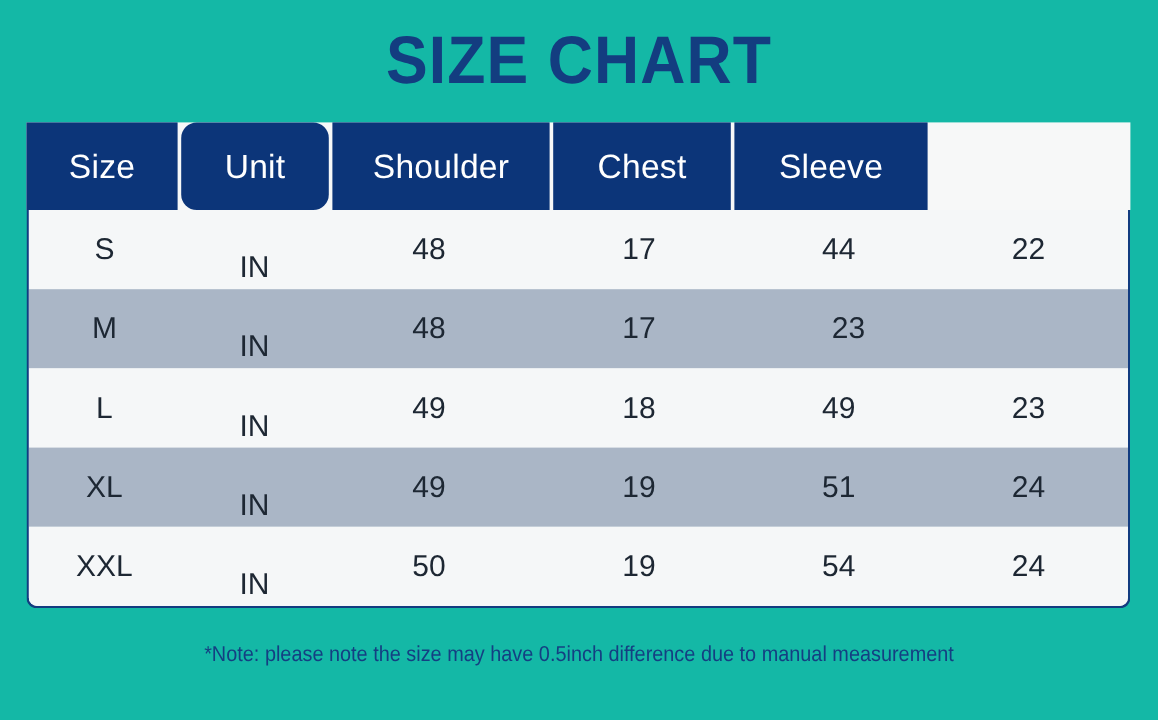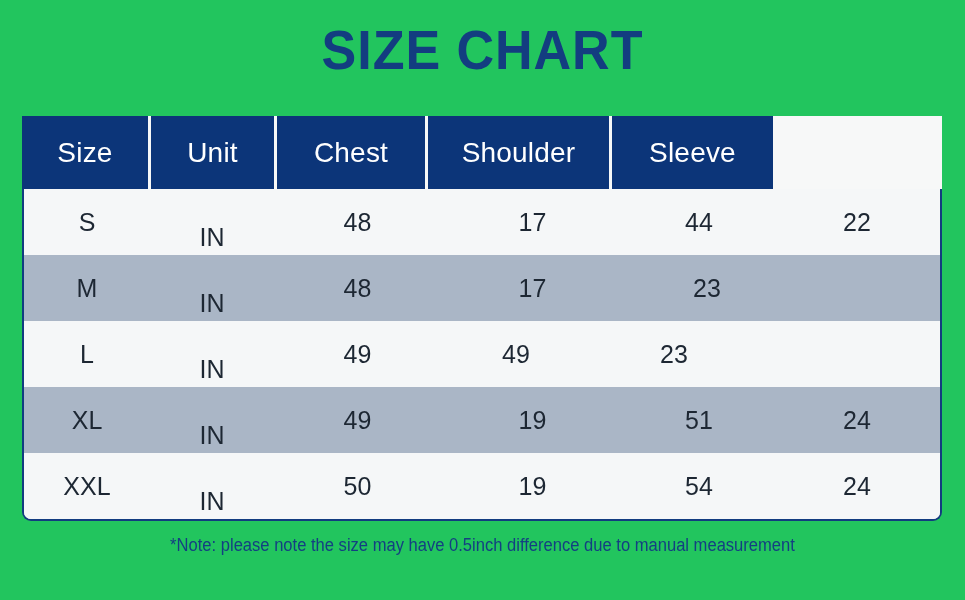--- a/index.html
+++ b/index.html
@@ -13,21 +13,21 @@
     background: #f7f8f8;
     font-family: "Liberation Sans", sans-serif;
     overflow: hidden;
     position: relative;
   }
 
   .page {
     position: relative;
     width: 965px;
     height: 600px;
-    background: #22c55e;
+    background: #14b8a6;
   }
 
   
   .title {
     position: absolute;
     left: 0;
     top: 17px;
     width: 965px;
     text-align: center;
     font-family: "Liberation Sans Narrow", "Liberation Sans", sans-serif;
@@ -38,21 +38,21 @@
     letter-spacing: 1px;
     transform: scaleX(0.93);
     transform-origin: center center;
     white-space: nowrap;
   }
 
   
   .table-wrap {
     position: absolute;
     left: 22px;
-    top: 116px;
+    top: 102px;
     width: 920px;
   }
 
   
   .thead {
     display: flex;
     height: 73px;
     background: #f7f8f8;
     gap: 3px;
   }
@@ -92,21 +92,21 @@
     align-items: center;
     justify-content: center;
     font-size: 25px;
     line-height: 1;
     color: #1d2733;
     box-sizing: border-box;
   }
 
   
   .c0 { width: 126px; flex: 0 0 126px; }
-  .c1 { width: 126px; flex: 0 0 126px; }
+  .c1 { width: 126px; flex: 0 0 126px; border-radius: 13px; }
   .c2 { width: 166px; flex: 0 0 166px; }
   .c3 { width: 184px; flex: 0 0 184px; }
   .c4 { width: 151px; flex: 0 0 151px; }
   .c5 { width: 161px; flex: 0 0 161px; }
 
   .thead .c0 { flex: 0 0 126px; }
   .thead .c1 { flex: 0 0 123px; }
   .thead .c2 { flex: 0 0 166px; }
   .thead .c3 { flex: 0 0 181px; }
   .thead .c4 { flex: 0 0 148px; }
@@ -141,22 +141,22 @@
 
 <div class="page">
 
   <div class="title">SIZE CHART</div>
 
   <div class="table-wrap">
 
     <div class="thead">
       <div class="th c0">Size</div>
       <div class="th c1">Unit</div>
+      <div class="th c3">Shoulder</div>
       <div class="th c4">Chest</div>
-      <div class="th c3">Shoulder</div>
       <div class="th c5">Sleeve</div>
     </div>
 
     <div class="tbody">
 
       <div class="tr plain">
         <div class="td c0">S</div>
         <div class="td c1">IN</div>
         <div class="td c2">48</div>
         <div class="td c3">17</div>
@@ -169,20 +169,21 @@
         <div class="td c1">IN</div>
         <div class="td c2">48</div>
         <div class="td c3">17</div>
         <div class="td c5">23</div>
       </div>
 
       <div class="tr plain">
         <div class="td c0">L</div>
         <div class="td c1">IN</div>
         <div class="td c2">49</div>
+        <div class="td c3">18</div>
         <div class="td c4">49</div>
         <div class="td c5">23</div>
       </div>
 
       <div class="tr alt">
         <div class="td c0">XL</div>
         <div class="td c1">IN</div>
         <div class="td c2">49</div>
         <div class="td c3">19</div>
         <div class="td c4">51</div>

